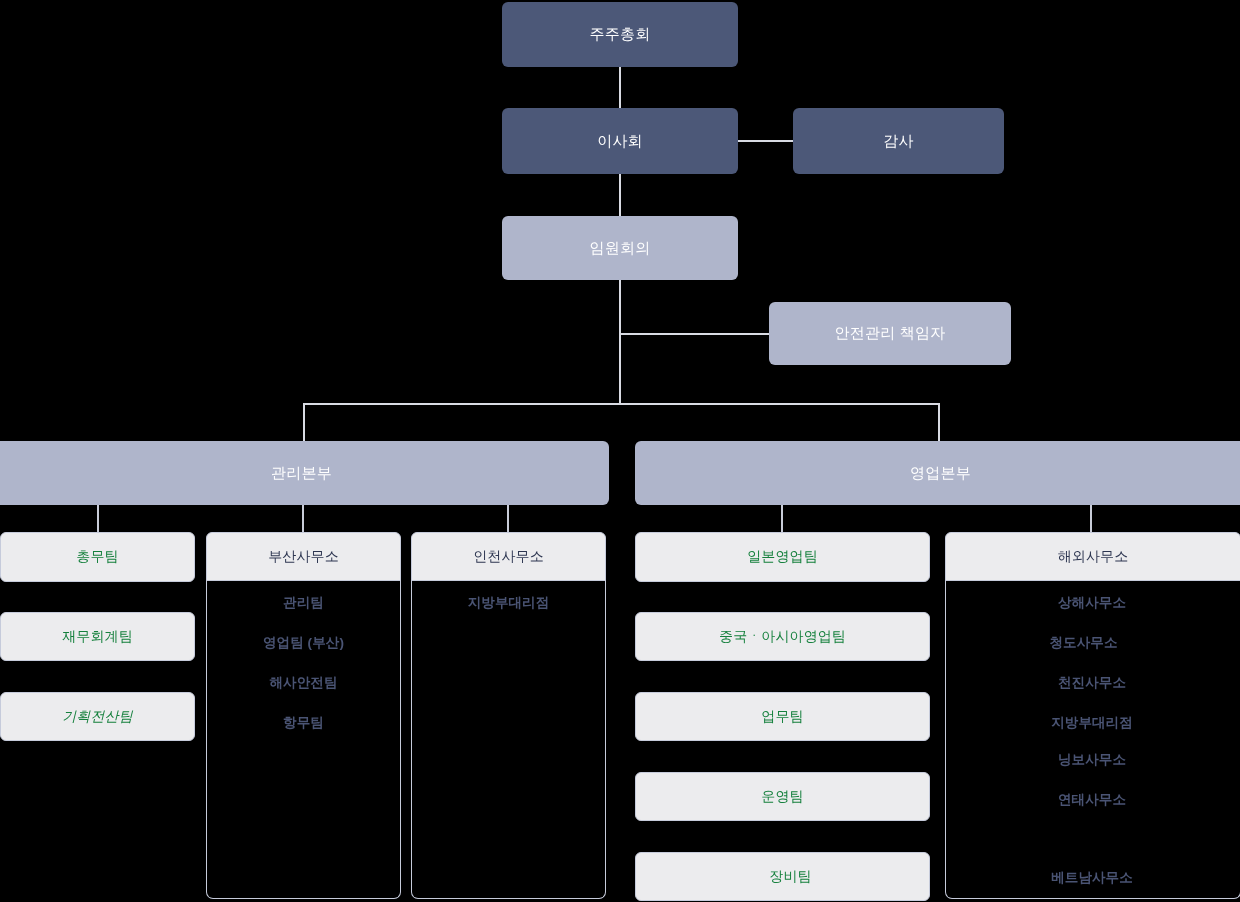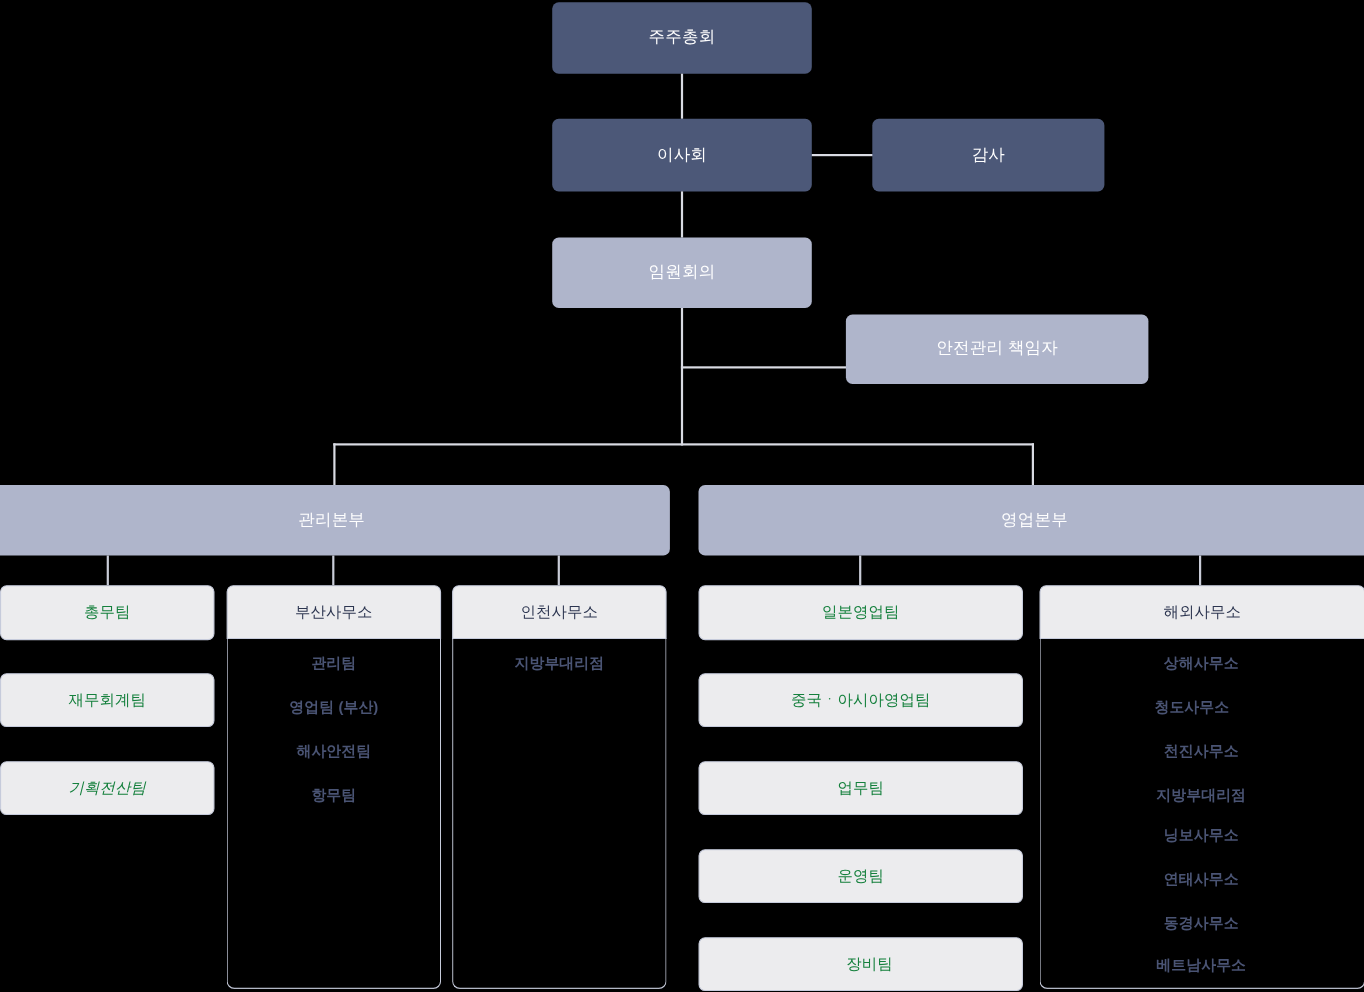--- a/index.html
+++ b/index.html
@@ -133,21 +133,21 @@
   <div class="line v" style="left:619px; top:174px; width:2px; height:42px;"></div>
 
   <div class="node mid" style="left:502px; top:216px; width:236px; height:64px;">
     <span>임원회의</span>
   </div>
 
   <div class="line v" style="left:619px; top:280px; width:2px; height:125px;"></div>
 
   <div class="line h" style="left:619px; top:333px; width:151px; height:2px;"></div>
 
-  <div class="node mid" style="left:769px; top:286px; width:275px; height:63px;align-items:center;">
+  <div class="node mid" style="left:769px; top:302px; width:242px; height:63px;align-items:center;">
     <span>안전관리 책임자</span>
   </div>
 
   <div class="line h" style="left:303px; top:403px; width:637px; height:2px;"></div>
   <div class="line v" style="left:303px; top:403px; width:2px; height:38px;"></div>
   <div class="line v" style="left:938px; top:403px; width:2px; height:38px;"></div>
 
   <div class="node division" style="left:-6px; top:441px; width:615px; height:64px;">
     <span>관리본부</span>
   </div>
@@ -207,16 +207,15 @@
   <div class="node office-head" style="left:945px; top:532px; width:296px; height:49px;">
     <span>해외사무소</span>
   </div>
   <div class="group-box" style="left:945px; top:580px; width:296px; height:319px;"></div>
   <div class="leaf" style="left:945px; top:594px; width:294px;">상해사무소</div>
   <div class="leaf" style="left:945px; top:634px; width:277px;">청도사무소</div>
   <div class="leaf" style="left:945px; top:674px; width:294px;">천진사무소</div>
   <div class="leaf" style="left:945px; top:714px; width:294px;">지방부대리점</div>
   <div class="leaf" style="left:945px; top:751px; width:294px;">닝보사무소</div>
   <div class="leaf" style="left:945px; top:791px; width:294px;">연태사무소</div>
-  <div class="leaf" style="left:945px; top:831px; width:294px;">동경사무소</div>
   <div class="leaf" style="left:945px; top:869px; width:294px;">베트남사무소</div>
 
 </div>
 
 </body></html>

